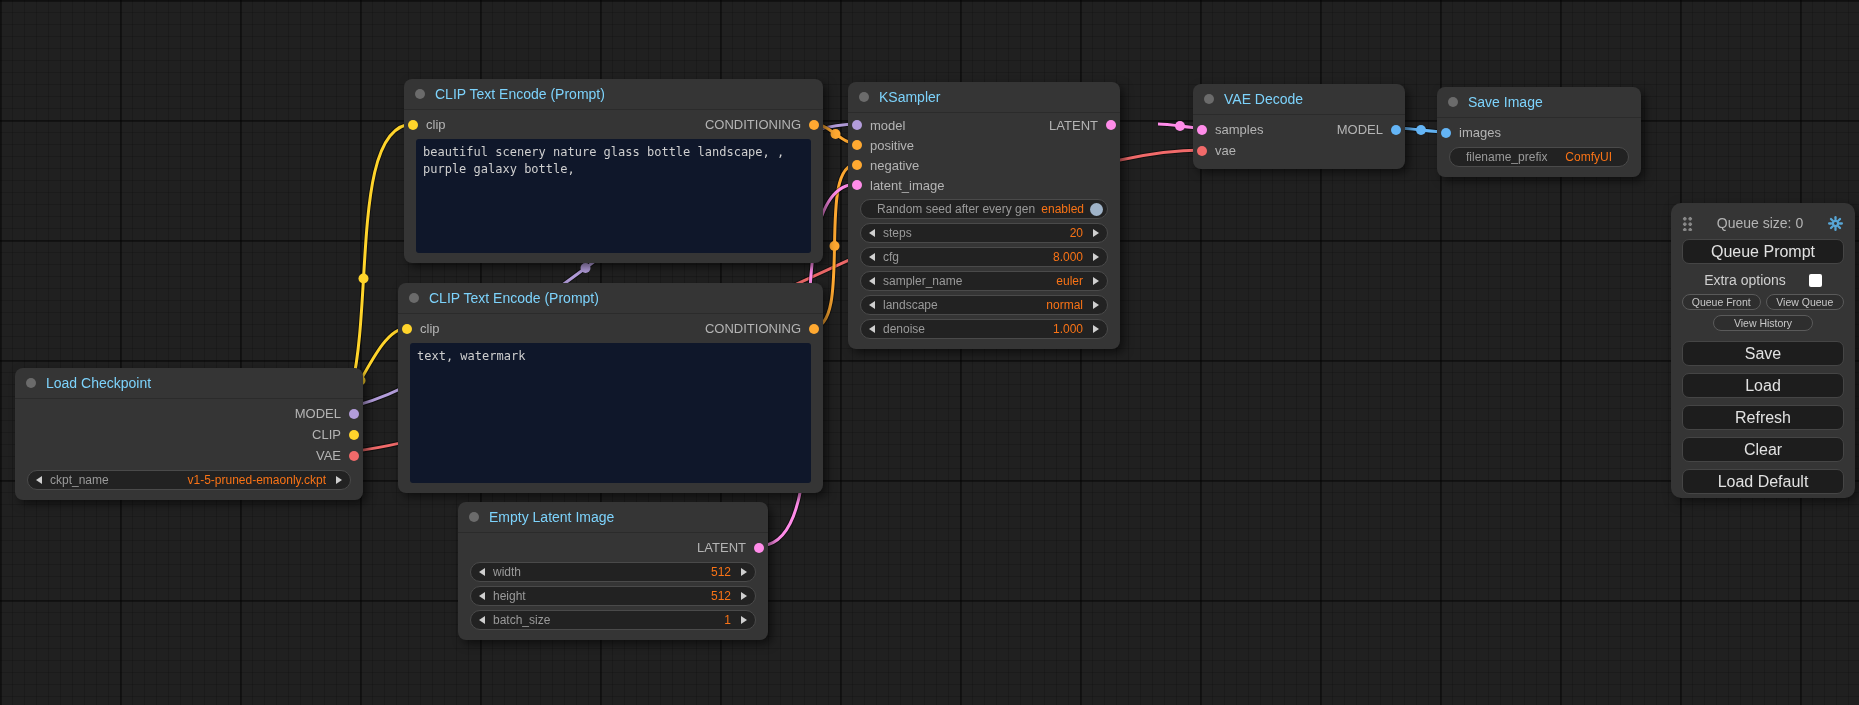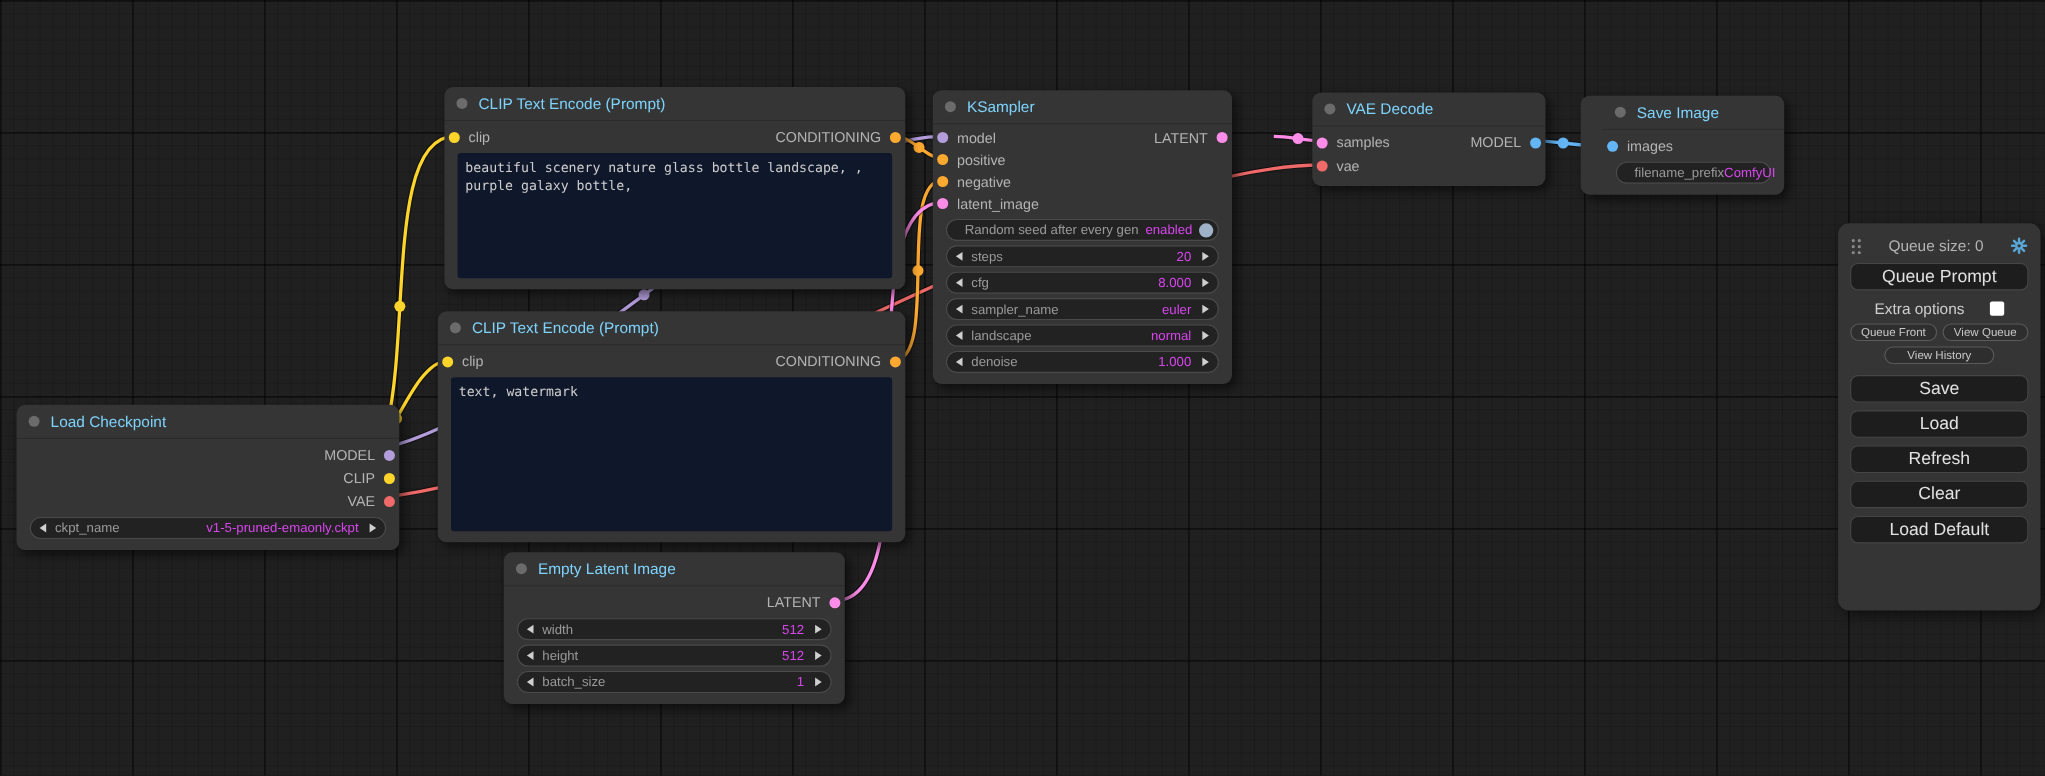--- a/index.html
+++ b/index.html
@@ -29,32 +29,32 @@
   .slot-row{position:relative;height:21px;display:flex;align-items:center;
     font-size:13px;color:#b4b4b4;padding:0 22px;}
   .slots.tight .slot-row{height:20px;}
   .dot{position:absolute;width:10px;height:10px;border-radius:50%;top:50%;
     transform:translateY(-50%);}
   .dot.in{left:4px;} .dot.out{right:4px;}
   .out-label{margin-left:auto;}
   .widget{height:20px;margin:4px 12px 0 12px;background:#222;border:1px solid #4a4a4a;
     border-radius:10px;display:flex;align-items:center;padding:0 8px;font-size:12px;
     color:#9a9a9a;box-sizing:border-box;white-space:nowrap;}
-  .widget .w-value{margin-left:auto;color:#d946ef;}
+  .widget .w-value{margin-left:auto;color:#f97316;}
   .arrow-l{width:0;height:0;border-top:4px solid transparent;border-bottom:4px solid transparent;
     border-right:6px solid #cfcfcf;margin-right:8px;flex:none;}
   .arrow-r{width:0;height:0;border-top:4px solid transparent;border-bottom:4px solid transparent;
     border-left:6px solid #cfcfcf;margin-left:10px;flex:none;}
   .toggle-circle{width:13px;height:13px;border-radius:50%;background:#9FB3C8;margin-left:6px;
     margin-right:-4px;flex:none;}
   .prompt{position:absolute;left:12px;right:12px;top:60px;bottom:10px;background:#0f172a;
     border-radius:3px;padding:5px 7px;font-family:"DejaVu Sans Mono",monospace;font-size:12px;
     line-height:1.4;color:#cfcfcf;white-space:pre-wrap;overflow:hidden;box-sizing:border-box;}
   
-  .queue-panel{position:absolute;left:1671px;top:203px;width:184px;height:352px;z-index:3;
+  .queue-panel{position:absolute;left:1671px;top:203px;width:184px;height:295px;z-index:3;
     background:#353535;border-radius:10px;box-shadow:4px 4px 12px rgba(0,0,0,.55);
     padding:10px 11px;box-sizing:border-box;}
   .qp-header{display:flex;align-items:center;height:20px;margin-bottom:6px;}
   .drag-dots{width:11px;height:15px;flex:none;
     background-image:radial-gradient(circle,#8a8a8a 1.5px,transparent 1.6px);
     background-size:5.5px 5.5px;background-position:0 0;}
   .qp-title{flex:1;text-align:center;color:#b4b4b4;font-size:14px;}
   .gear{width:17px;height:17px;flex:none;}
   .btn-big{display:block;width:100%;height:25px;background:#1d1d1d;border:1px solid #454545;
     border-radius:7px;color:#e2e2e2;font-size:16px;line-height:23px;text-align:center;
@@ -269,21 +269,21 @@
         <span class="out-label">MODEL</span>
         <span class="dot out" style="background: rgb(100, 181, 246);"></span>
       </div>
       <div class="slot-row">
         <span class="dot in" style="background: rgb(241, 106, 106);"></span>
         <span>vae</span>
       </div>
     </div>
   </div>
 
-  <div class="node" style="left:1437px;top:87px;width:185px;padding-left:20px;">
+  <div class="node" style="left:1437px;top:87px;width:204px;">
     <div class="node-title">
       <span class="collapse-dot"></span>
       <span>Save Image</span>
     </div>
     <div class="slots">
       <div class="slot-row">
         <span class="dot in" style="background: rgb(100, 181, 246);"></span>
         <span>images</span>
       </div>
     </div>

